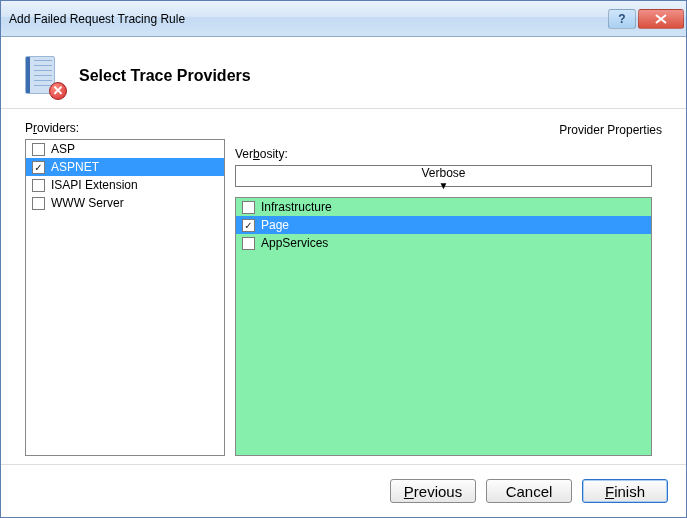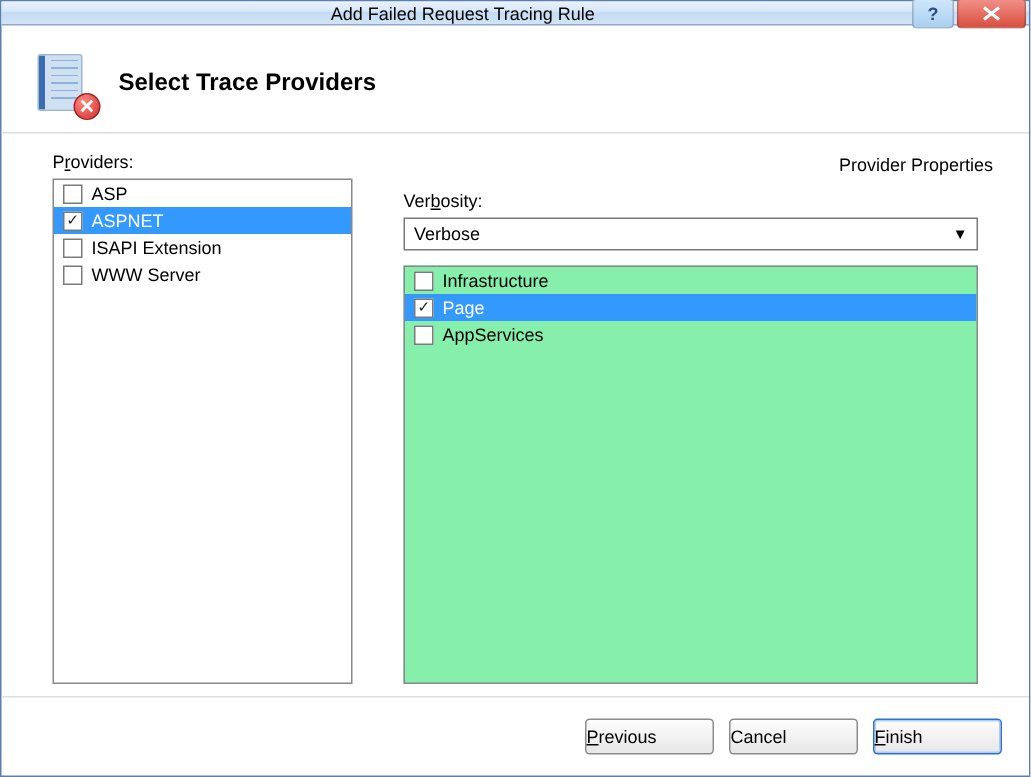--- a/index.html
+++ b/index.html
@@ -15,28 +15,27 @@
   .window {
     background: #fff;
     border: 1px solid #5a7fb0;
     width: 687px;
     height: 518px;
     display: flex;
     flex-direction: column;
     box-shadow: 0 0 6px rgba(0,0,0,0.3);
   }
   .titlebar {
-    height: 16px;
+    height: 36px;
     background: linear-gradient(to bottom, #e9f2fc 0%, #d6e6f7 45%, #c3dbf3 46%, #d1e4f7 100%);
     border-bottom: 1px solid #8fa9c9;
     display: flex;
     align-items: center;
     padding: 0 2px 0 8px;
     color: #000;
-    text-align: center;
   }
   .titlebar .title { flex: 1; font-size: 12px; }
   .titlebar .win-btns { display: flex; gap: 2px; }
   .win-btn {
     width: 28px; height: 20px;
     border-radius: 3px;
     display: flex; align-items: center; justify-content: center;
     font-size: 12px; font-weight: bold;
     border: 1px solid rgba(0,0,0,0.2);
   }
@@ -66,23 +65,21 @@
     width: 18px; height: 18px; border-radius: 50%;
     background: radial-gradient(circle at 35% 30%, #ff8a80, #d32f2f);
     color:#fff; font-weight:bold; font-size:13px;
     display:flex;align-items:center;justify-content:center;
     border:1px solid #a31f1f;
   }
   .header h1 { font-size: 16px; font-weight: bold; margin: 0; }
   .body {
     flex: 1;
     display: flex;
-    gap: 24px;
     padding: 12px 24px 8px 24px;
-    margin-left: 10px;
   }
   .col-left { width: 200px; display:flex; flex-direction:column; }
   .col-right { flex:1; display:flex; flex-direction:column; }
   .label { margin-bottom: 4px; }
   .underline { text-decoration: underline; }
   .listbox {
     border: 1px solid #888;
     background: #fff;
     flex: 1;
     overflow: auto;
@@ -97,39 +94,39 @@
     width:13px; height:13px; border:1px solid #7a7a7a; background:#fff;
     display:inline-flex; align-items:center; justify-content:center;
     font-size:10px; color:#1a1a1a;
     flex-shrink:0;
   }
   .group-label { margin: 2px 0 6px 0; text-align: right; }
   .subrow { margin: 4px 0 4px 10px; }
   .select {
     display:flex; align-items:center; justify-content:space-between;
     border:1px solid #7a7a7a; background:#fff;
-    height:22px; padding:0 6px; margin:0 10px 10px 10px;
+    height:22px; padding:0 6px; margin:0 10px 10px 10px;flex-direction:column;
   }
   .select .arrow { font-size:10px; }
   .areas-box {
     border:1px solid #888; background:#86efac;
     margin:0 10px; flex:1; overflow:auto;
   }
   .right-panel { border:0; flex:1; display:flex; flex-direction:column; }
   .footer {
     border-top: 1px solid #ddd;
     padding: 14px 18px;
     display:flex; justify-content:flex-end; gap:10px;
   }
   .btn {
     min-width: 86px; height:24px;
     border:1px solid #8a8a8a; border-radius:3px;
     background: linear-gradient(to bottom,#fdfdfd,#e7e7e7);
-    display:flex; align-items:center; justify-content:flex-start;
-    font-size:12px;
+    display:flex; align-items:center; justify-content:center;
+    font-size:15px;
   }
   .btn.default { border-color:#2d73c9; box-shadow: 0 0 0 1px #a9cdf3 inset; }
   .btn.disabled { color:#9a9a9a; }
 </style>
 </head>
 <body>
 
 <div class="window">
 
   <div class="titlebar">

